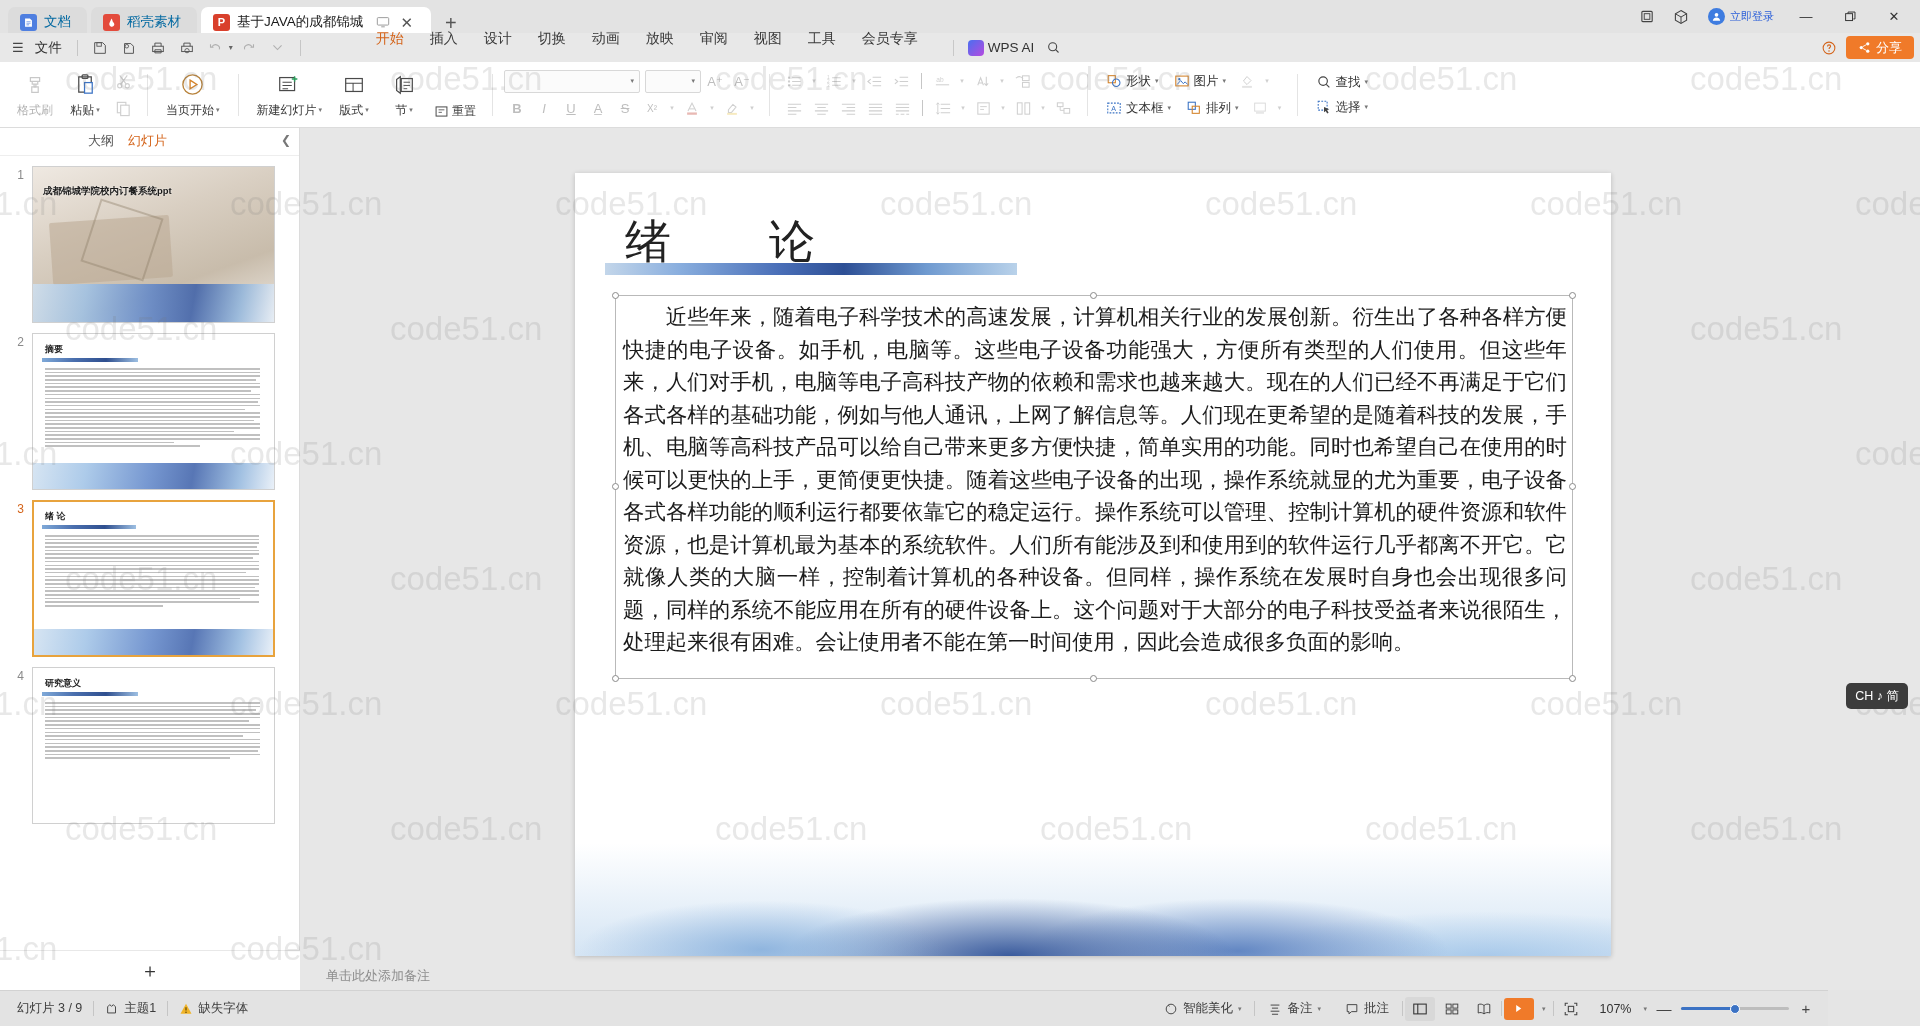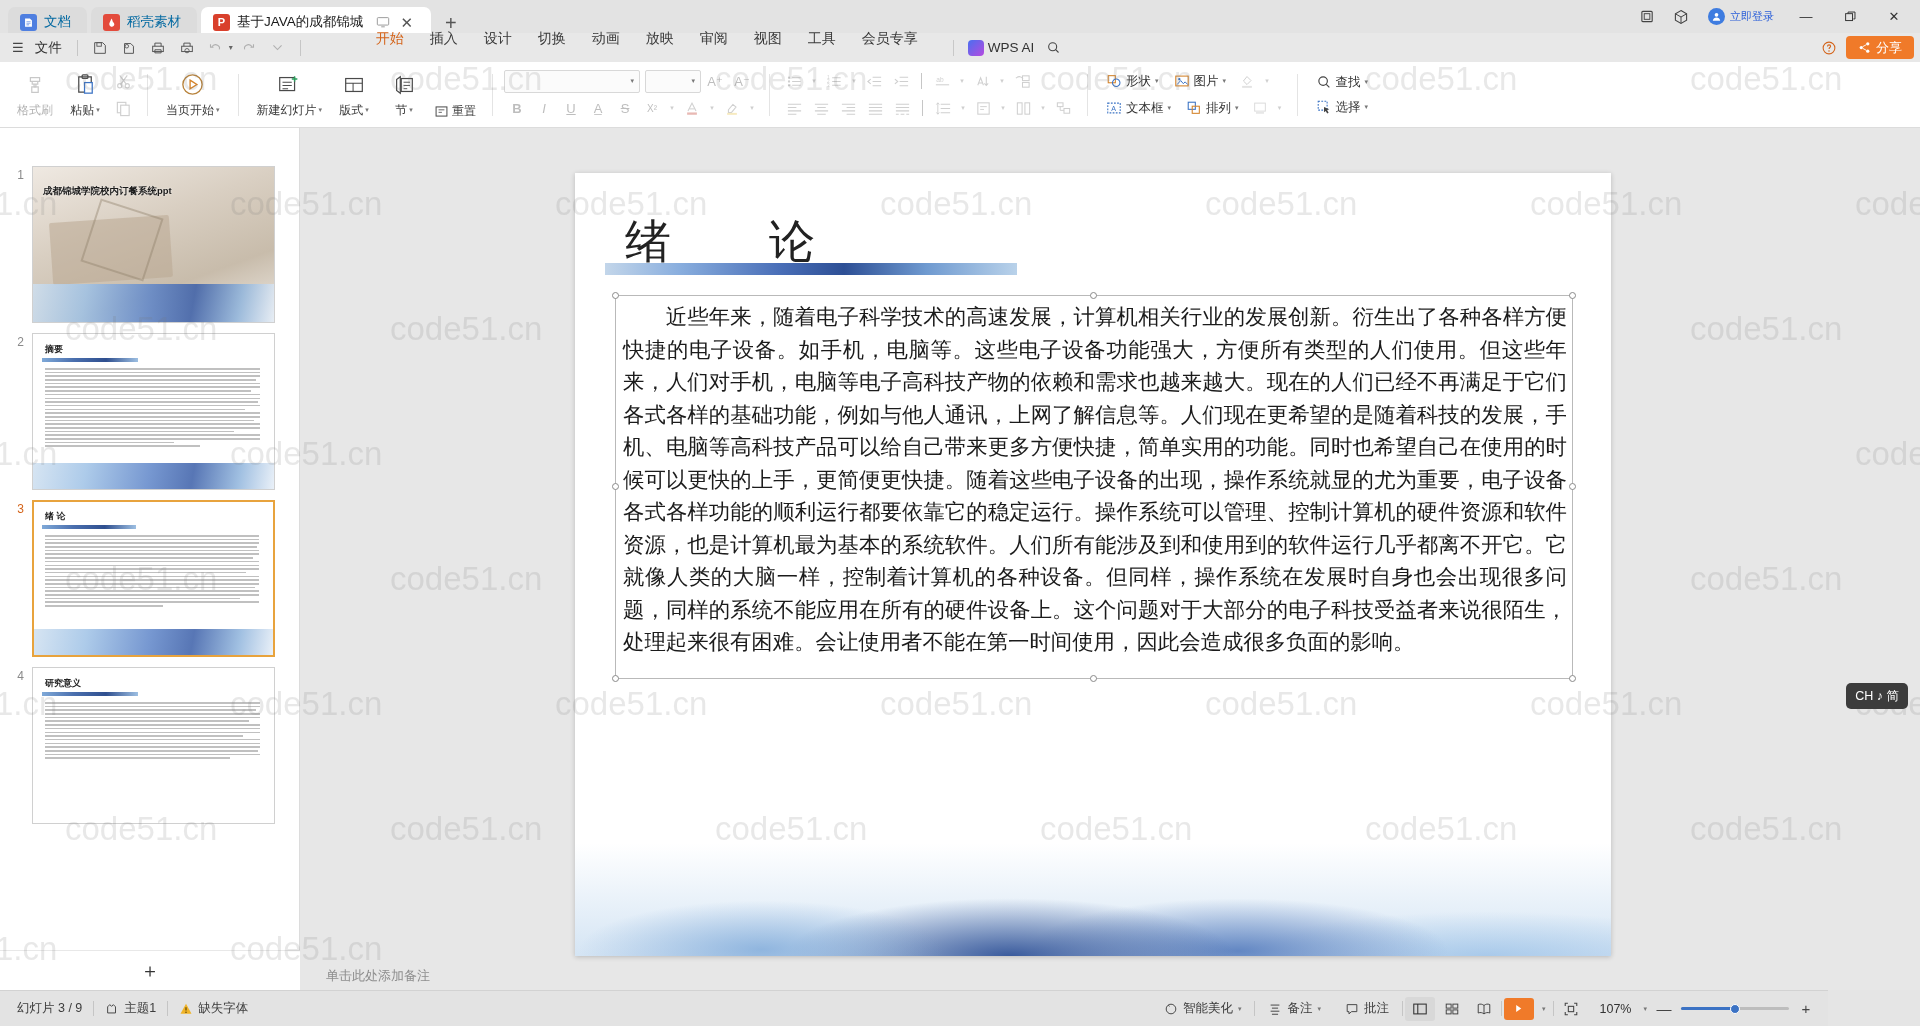--- a/index.html
+++ b/index.html
@@ -813,20 +813,25 @@
               </svg>
             <span>选择</span>
             <span class="dcaret">▾</span>
           </div>
         </div>
       </div>
     </div>
   </div>
 
   <div class="leftpanel">
+    <div class="lp-tabs">
+      <div class="lp-tab">大纲</div>
+      <div class="lp-tab active">幻灯片</div>
+      <div class="lp-collapse">❮</div>
+    </div>
 
     <div class="thumbs">
 
       <div class="thumbrow">
         <div class="thumbnum">1</div>
         <div class="thumb">
           <div style="position:absolute;inset:0;background:linear-gradient(160deg,#efe9e2 0%,#d9cfc2 38%,#c8bcab 70%,#efeae4 100%)"></div>
           <div style="position:absolute;left:18px;top:52px;width:120px;height:62px;background:#b9a791;opacity:.55;border-radius:2px;transform:rotate(-4deg)"></div>
           <div style="position:absolute;left:56px;top:40px;width:66px;height:66px;border:2px solid #8d7c66;opacity:.4;transform:rotate(18deg)"></div>
           <div class="thumb-title" style="left:10px;top:18px;font-size:9.5px;color:#1b1b1b;text-shadow:0 0 2px rgba(255,255,255,.8)">成都锦城学院校内订餐系统ppt</div>

